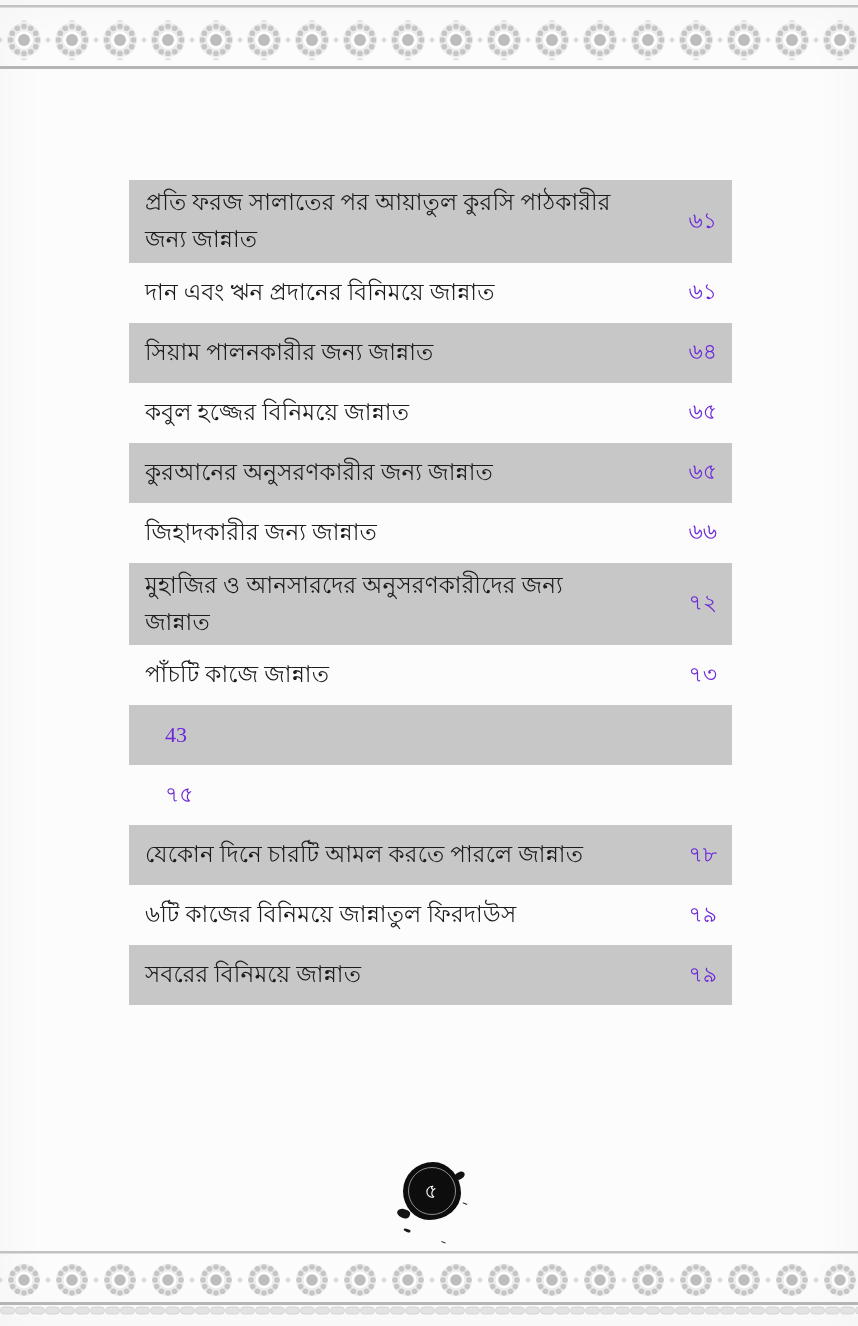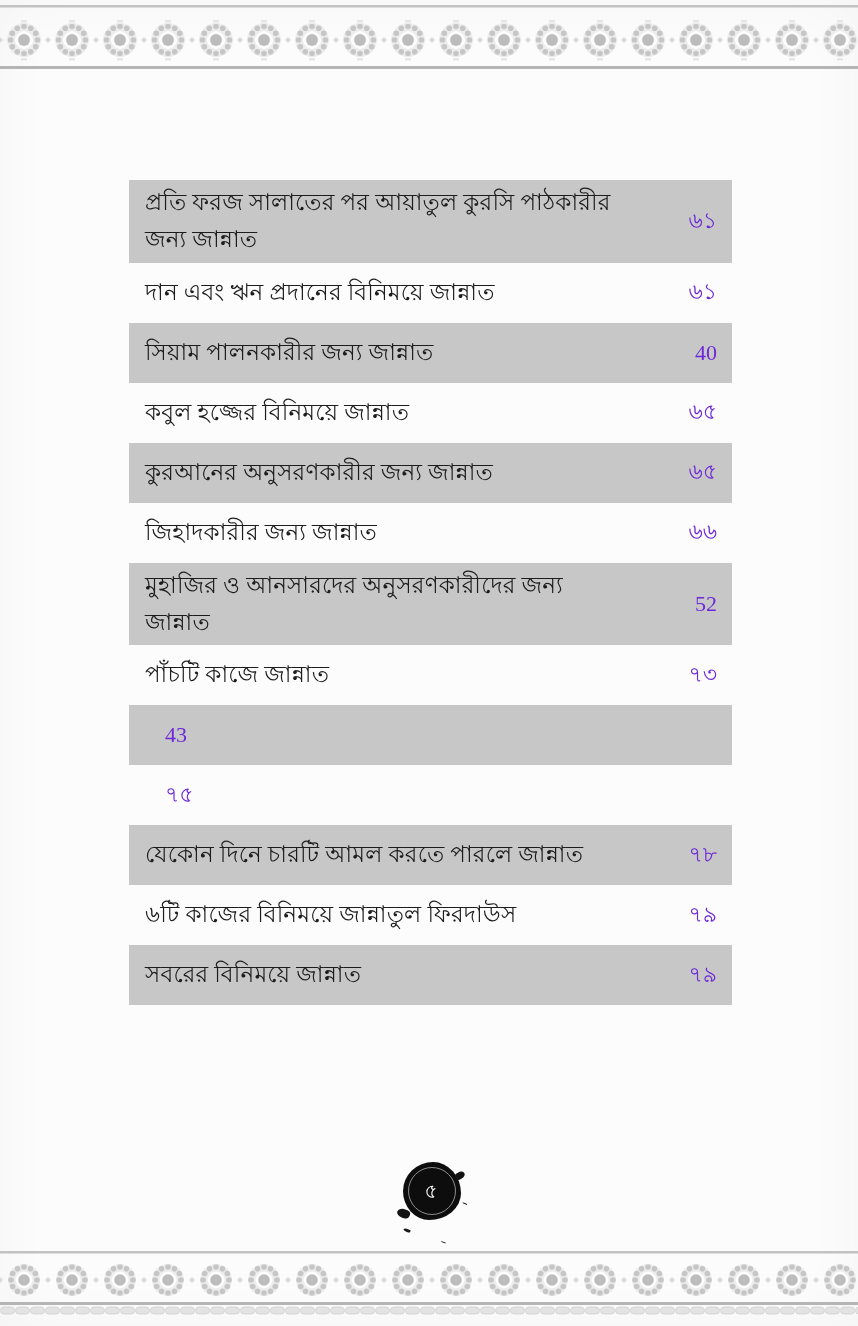--- a/index.html
+++ b/index.html
@@ -154,37 +154,37 @@
       <div class="toc-row highlight">
       <span class="toc-title">প্রতি ফরজ সালাতের পর আয়াতুল কুরসি পাঠকারীর জন্য জান্নাত</span>
       <span class="toc-page">৬১</span>
     </div>
       <div class="toc-row">
       <span class="toc-title">দান এবং ঋন প্রদানের বিনিময়ে জান্নাত</span>
       <span class="toc-page">৬১</span>
     </div>
       <div class="toc-row highlight">
       <span class="toc-title">সিয়াম পালনকারীর জন্য জান্নাত</span>
-      <span class="toc-page">40</span>
+      <span class="toc-page">৬৪</span>
     </div>
       <div class="toc-row">
       <span class="toc-title">কবুল হজ্জের বিনিময়ে জান্নাত</span>
       <span class="toc-page">৬৫</span>
     </div>
       <div class="toc-row highlight">
       <span class="toc-title">কুরআনের অনুসরণকারীর জন্য জান্নাত</span>
       <span class="toc-page">৬৫</span>
     </div>
       <div class="toc-row">
       <span class="toc-title">জিহাদকারীর জন্য জান্নাত</span>
       <span class="toc-page">৬৬</span>
     </div>
       <div class="toc-row highlight">
       <span class="toc-title">মুহাজির ও আনসারদের অনুসরণকারীদের জন্য জান্নাত</span>
-      <span class="toc-page">52</span>
+      <span class="toc-page">৭২</span>
     </div>
       <div class="toc-row">
       <span class="toc-title">পাঁচটি কাজে জান্নাত</span>
       <span class="toc-page">৭৩</span>
     </div>
       <div class="toc-row highlight">
       <span class="toc-page">43</span>
     </div>
       <div class="toc-row">
       <span class="toc-page">৭৫</span>

